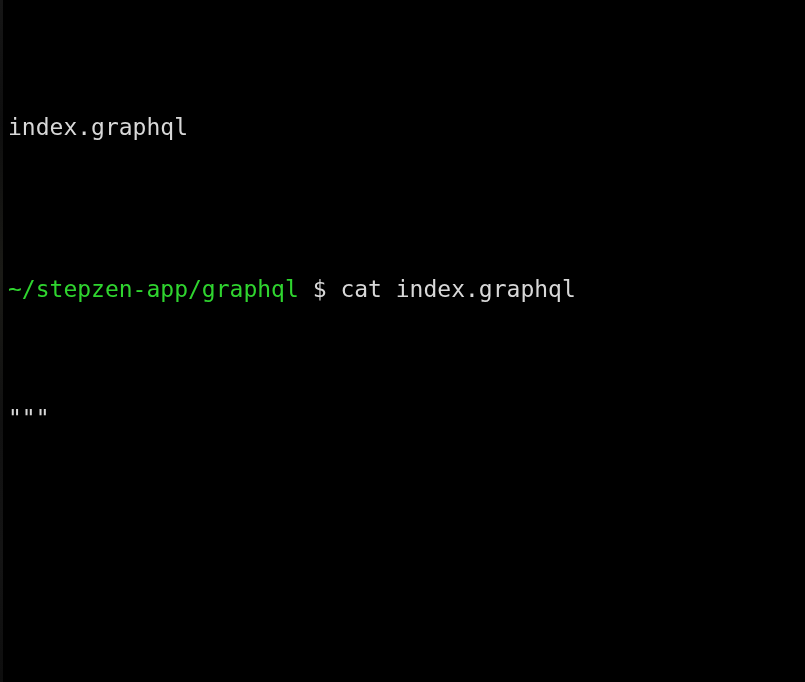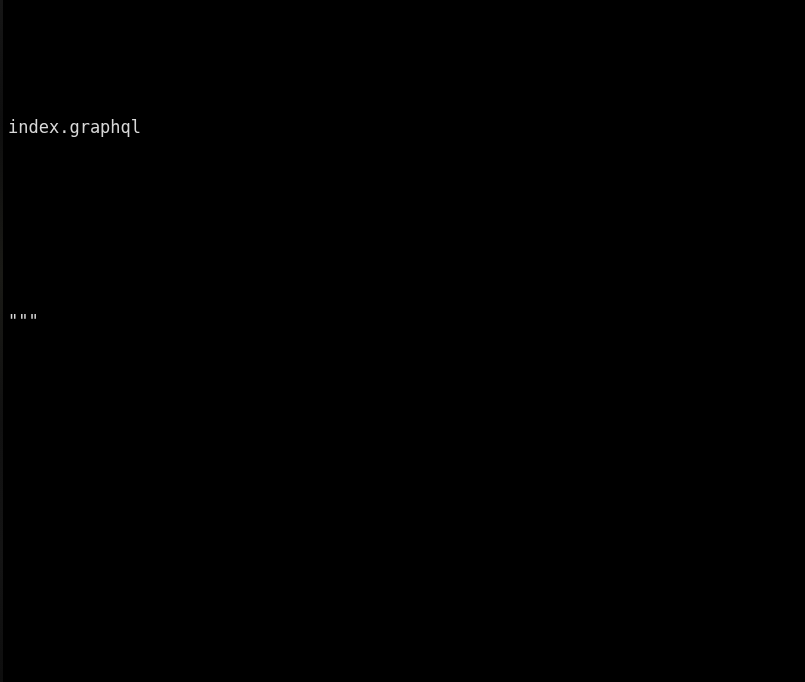--- a/index.html
+++ b/index.html
@@ -12,21 +12,21 @@
     width: 805px;
     height: 682px;
     overflow: hidden;
   }
   #terminal {
     position: relative;
     width: 671px;
     height: 682px;
     background: #000000;
     font-family: "DejaVu Sans Mono", monospace;
-    font-size: 17px;
+    font-size: 23px;
     line-height: 32.3px;
     letter-spacing: 0px;
     color: #d6d6d6;
     overflow: hidden;
     box-sizing: border-box;
   }
   
   #left-edge {
     position: absolute;
     left: 0;
@@ -65,20 +65,21 @@
 <div id="terminal">
 
   <div id="left-edge"></div>
 
   <div id="screen">
 
     
     <div class="row fg-white">index.graphql</div>
 
     
+    <div class="row"><span class="fg-green">~/stepzen-app/graphql</span><span class="fg-white"> </span><span class="fg-white">$</span><span class="fg-white"> </span><span class="fg-white">cat index.graphql</span></div>
 
     <div class="row fg-white">"""</div>
 
 
     <div class="row fg-white blank"></div>
 
     
 
     
 

